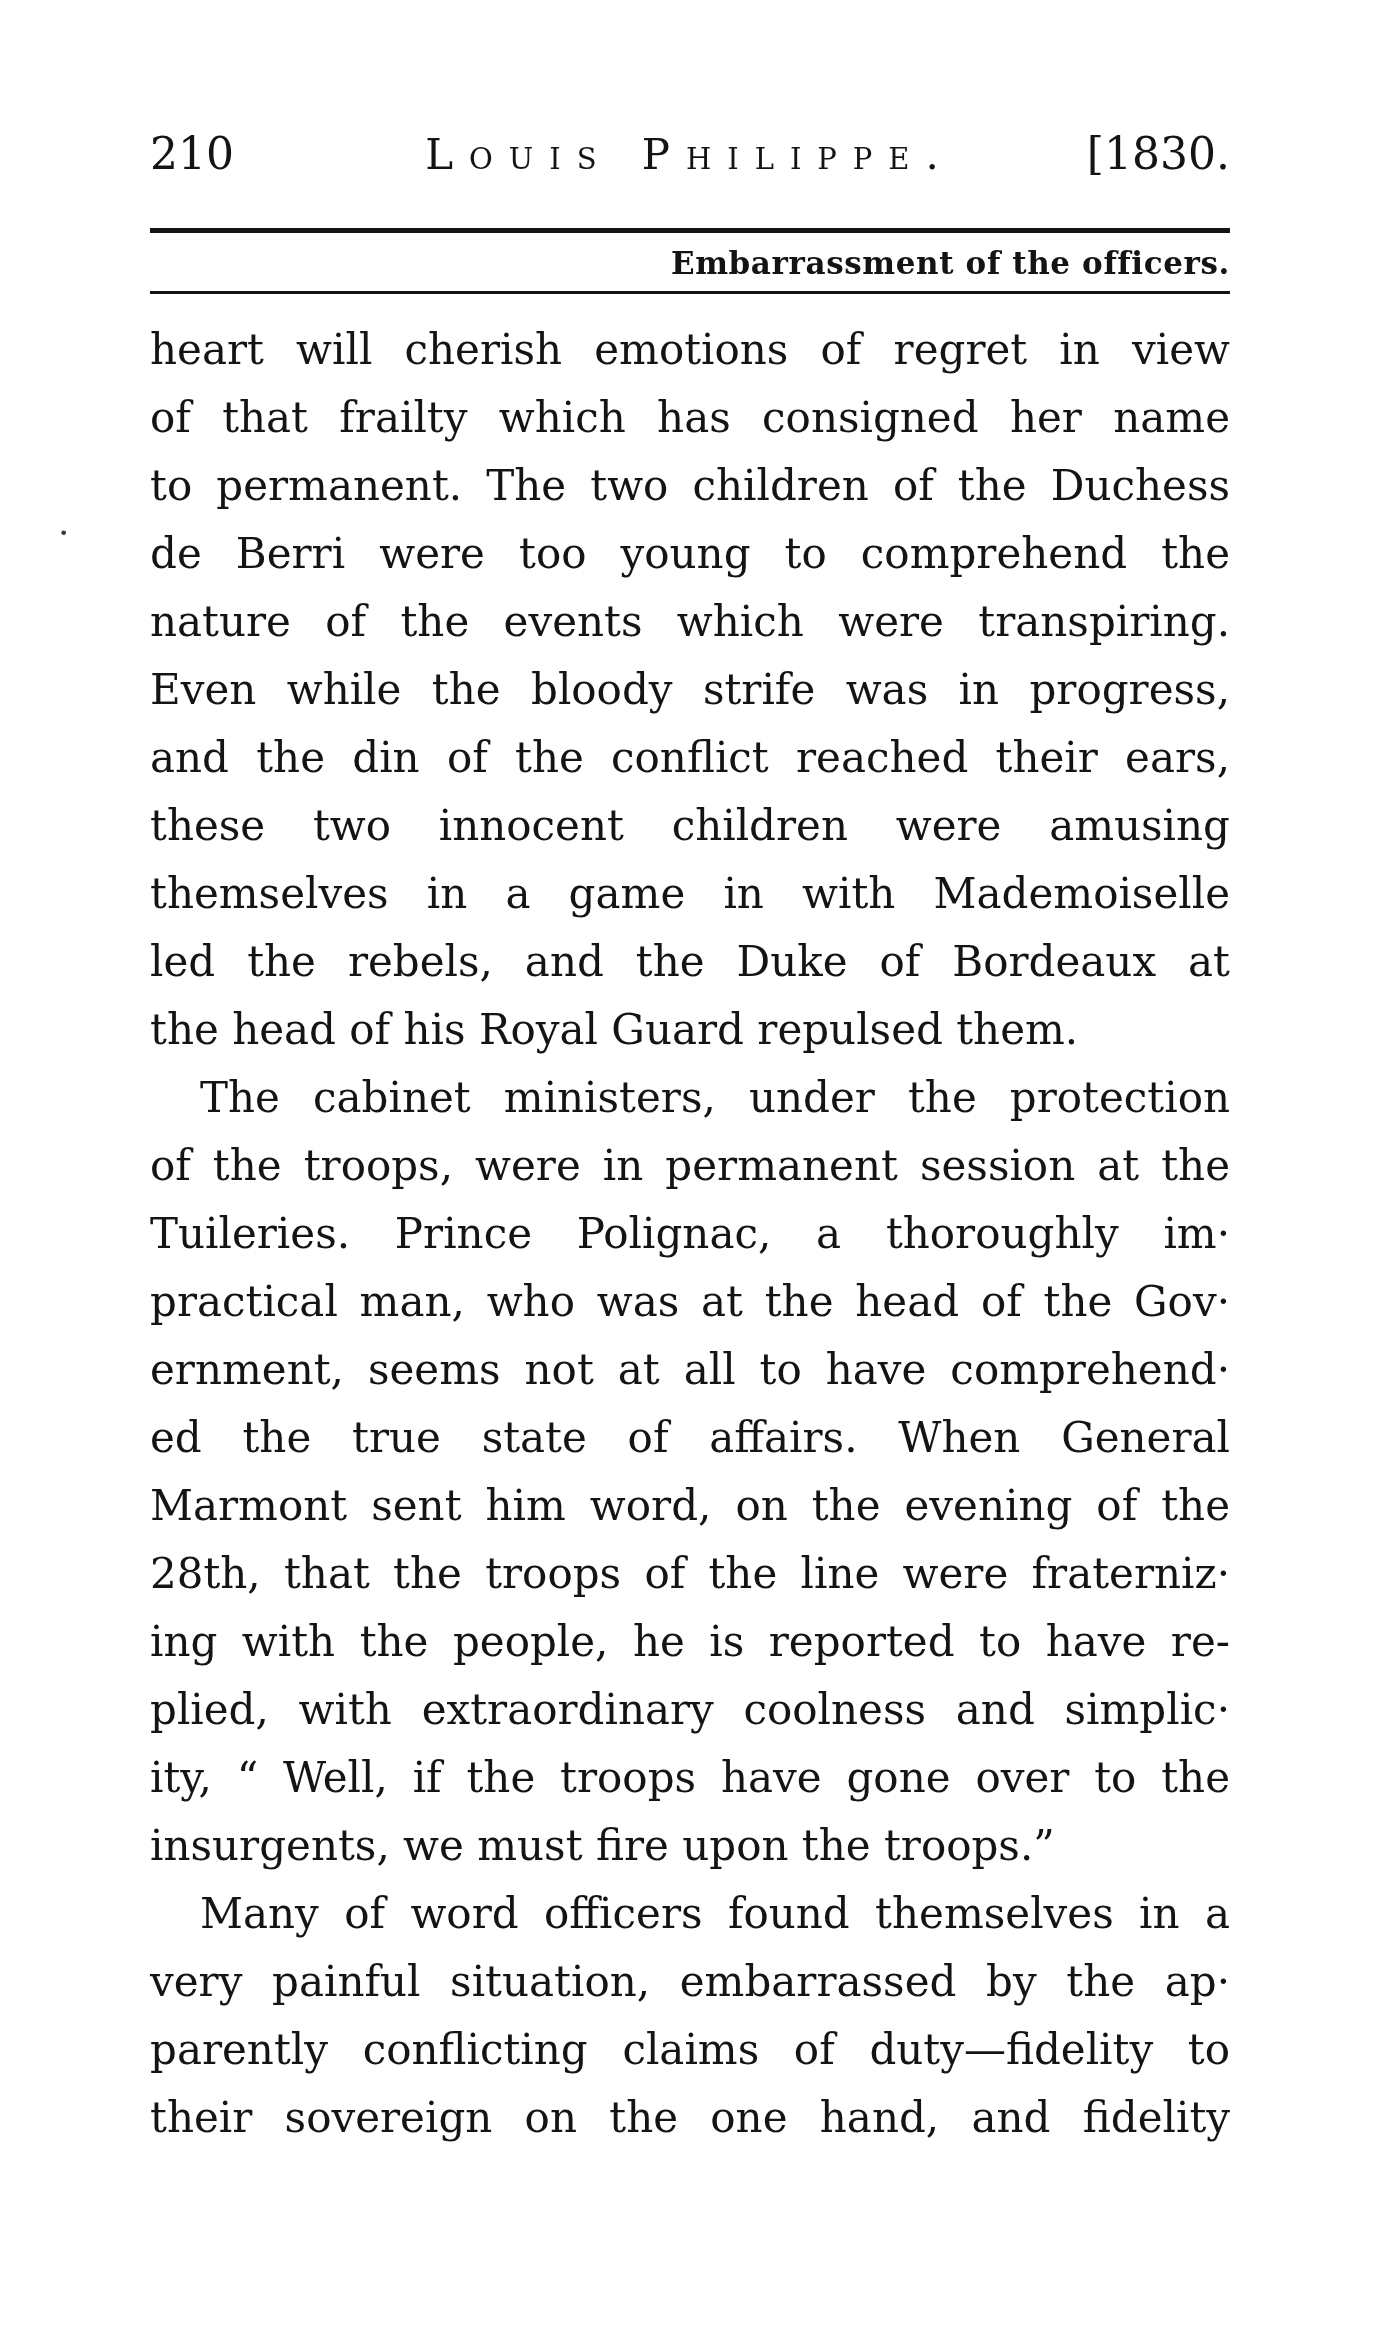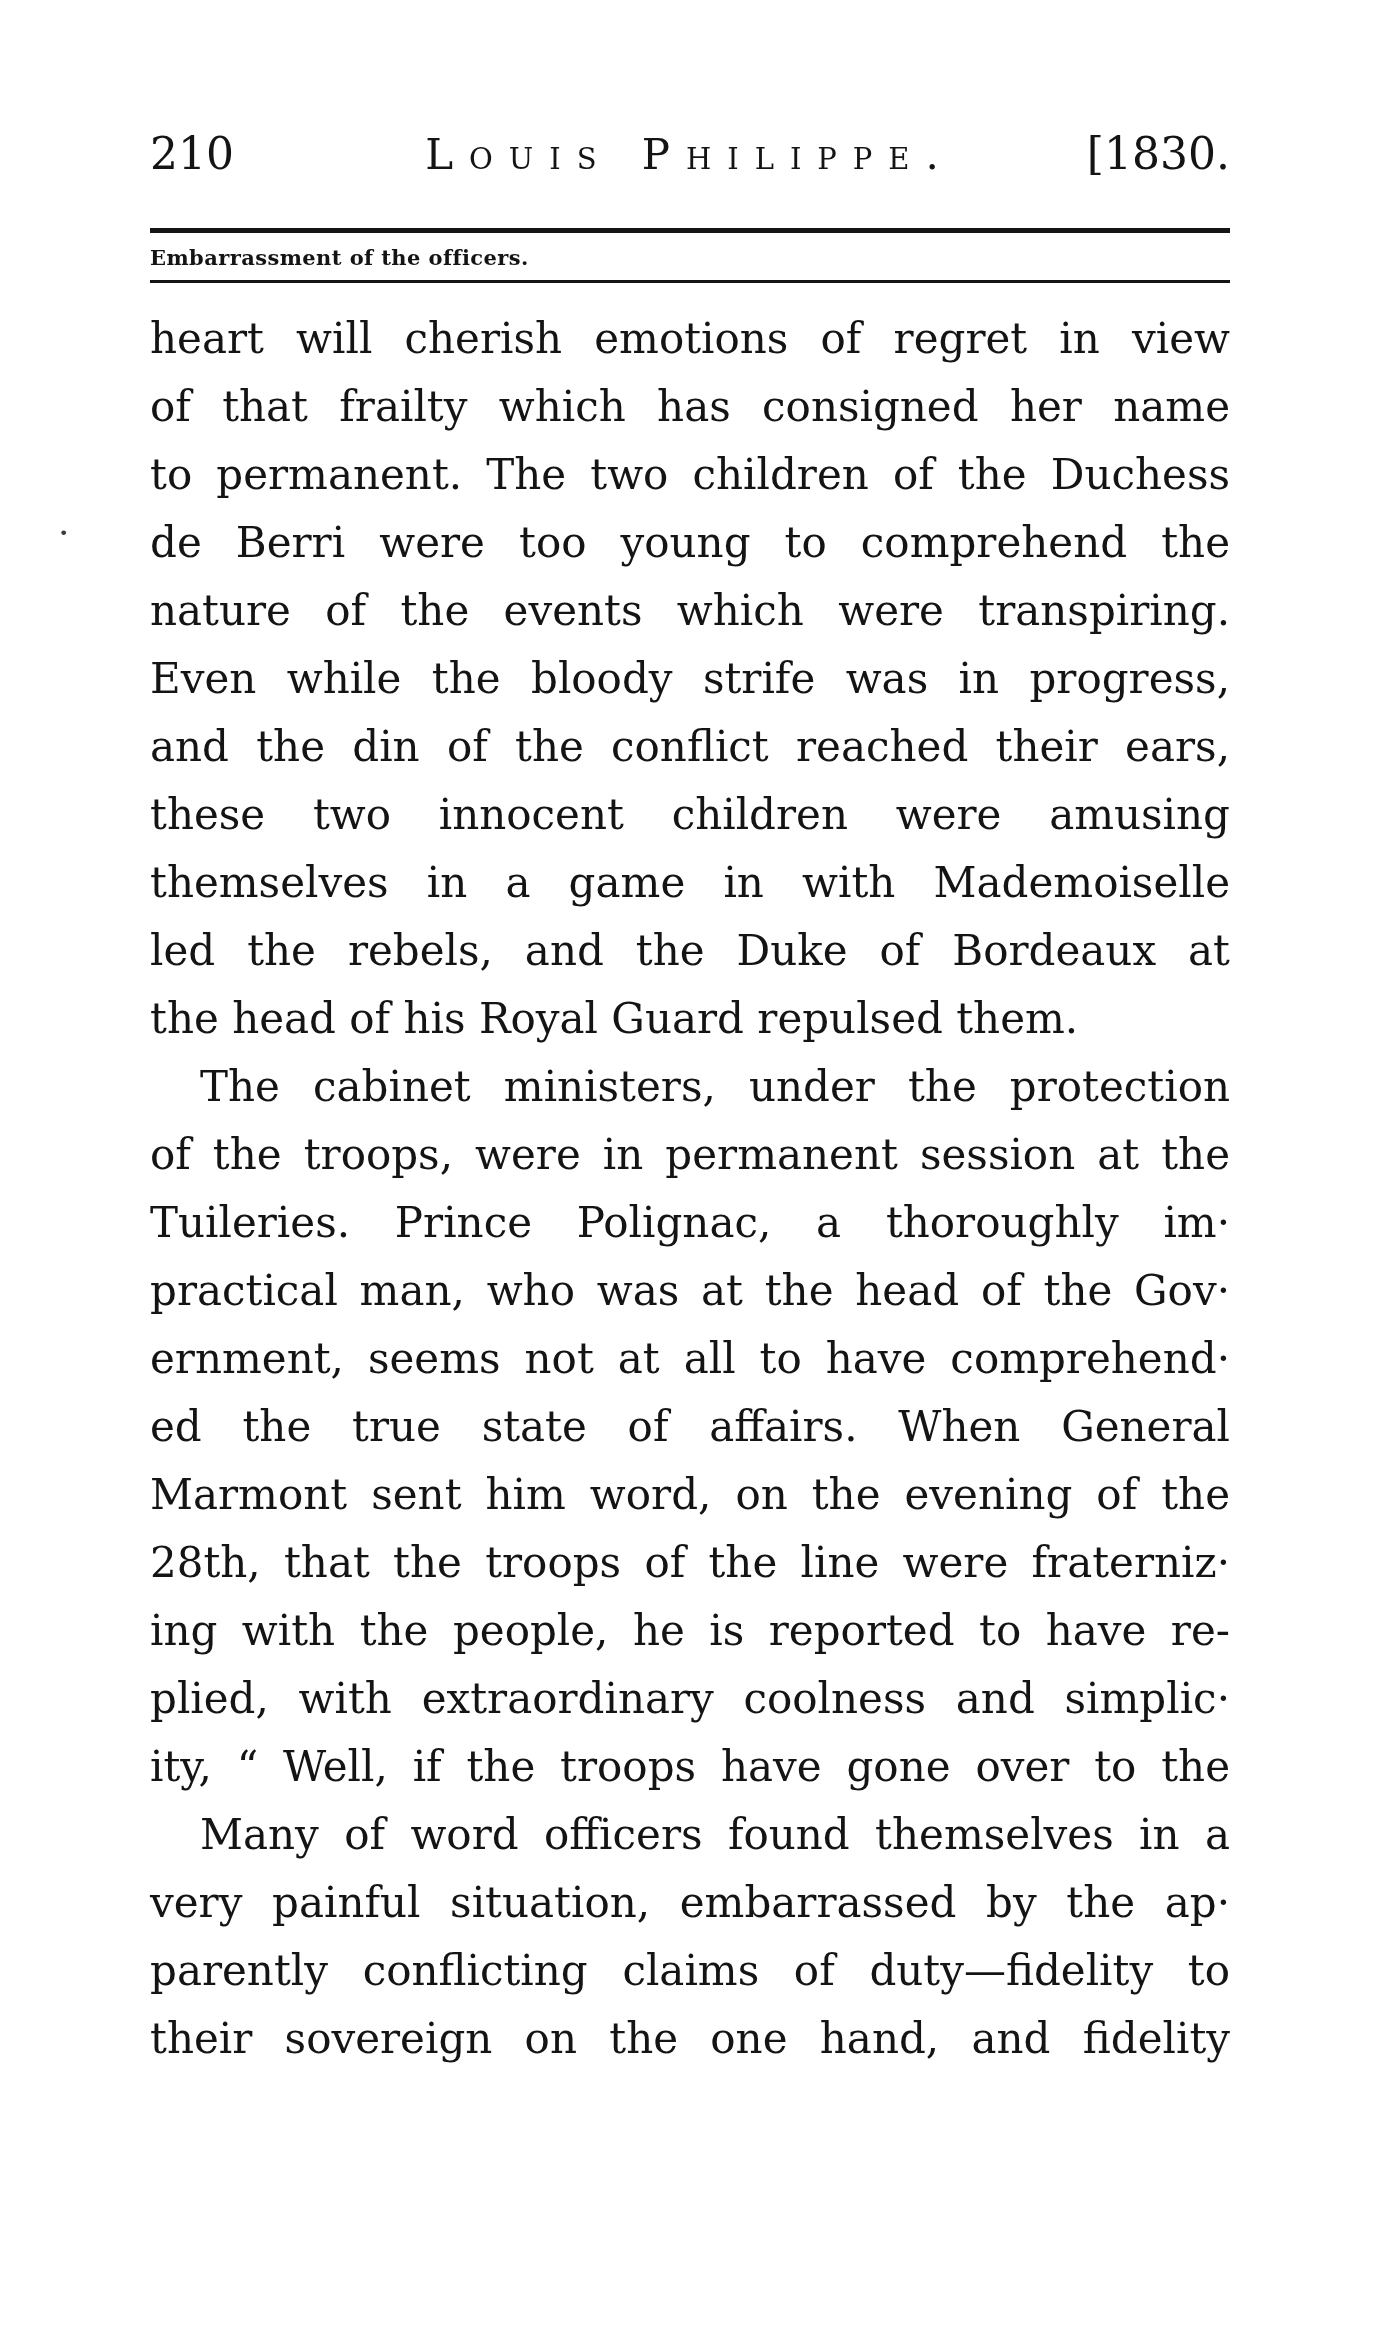--- a/index.html
+++ b/index.html
@@ -41,22 +41,22 @@
     font-size: 44px;
     justify-self: end;
   }
   
   .rule-top {
     border: none;
     border-top: 5px solid #151515;
     margin: 46px 0 0 0;
   }
   .section-caption {
-    text-align: left;
-    font-size: 21px;
+    text-align: right;
+    font-size: 31px;
     font-weight: bold;
     letter-spacing: 0.02em;
     margin: 12px 0 10px 0;
   }
   .rule-bottom {
     border: none;
     border-top: 3px solid #151515;
     margin: 0;
   }
   
@@ -120,20 +120,21 @@
         <div class="line">of the troops, were in permanent session at the</div>
         <div class="line">Tuileries. Prince Polignac, a thoroughly im·</div>
         <div class="line">practical man, who was at the head of the Gov·</div>
         <div class="line">ernment, seems not at all to have comprehend·</div>
         <div class="line">ed the true state of affairs. When General</div>
         <div class="line">Marmont sent him word, on the evening of the</div>
         <div class="line">28th, that the troops of the line were fraterniz·</div>
         <div class="line">ing with the people, he is reported to have re-</div>
         <div class="line">plied, with extraordinary coolness and simplic·</div>
         <div class="line">ity, “ Well, if the troops have gone over to the</div>
+        <div class="line para-end">insurgents, we must fire upon the troops.”</div>
       </div>
       <div class="paragraph">
         <div class="line indent">Many of word officers found themselves in a</div>
         <div class="line">very painful situation, embarrassed by the ap·</div>
         <div class="line">parently conflicting claims of duty—fidelity to</div>
         <div class="line">their sovereign on the one hand, and fidelity</div>
       </div>
     </main>
 
   <span class="print-artifact">·</span>

